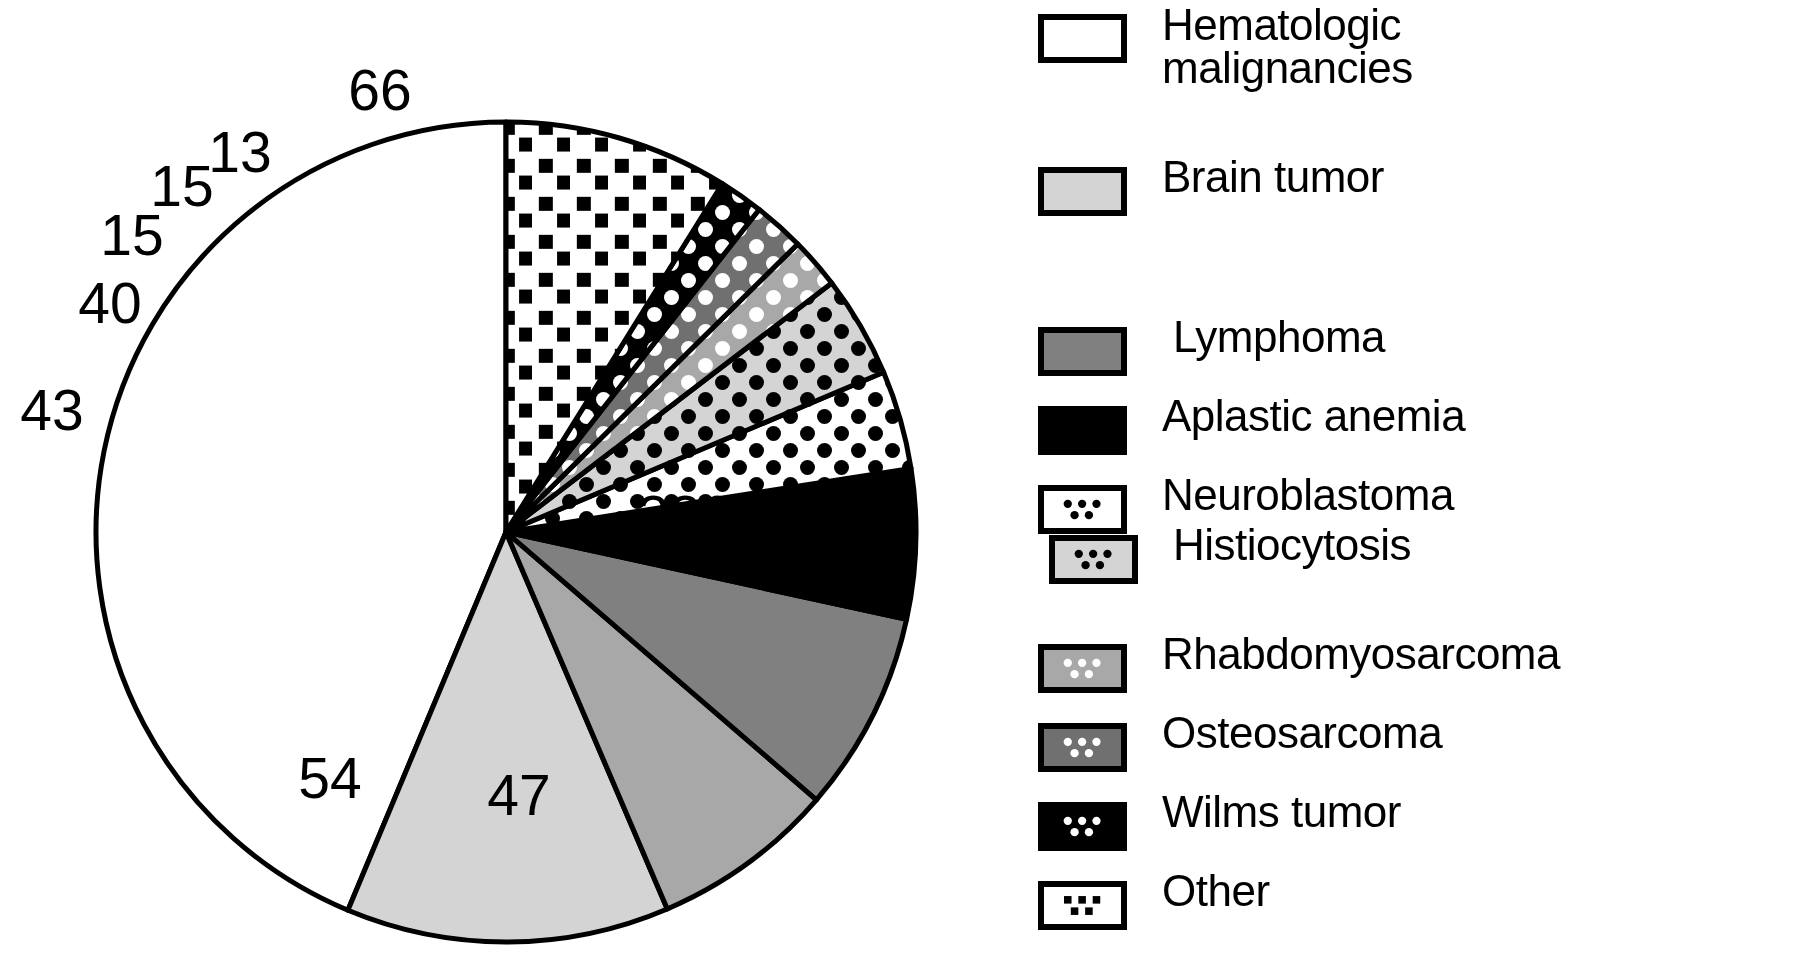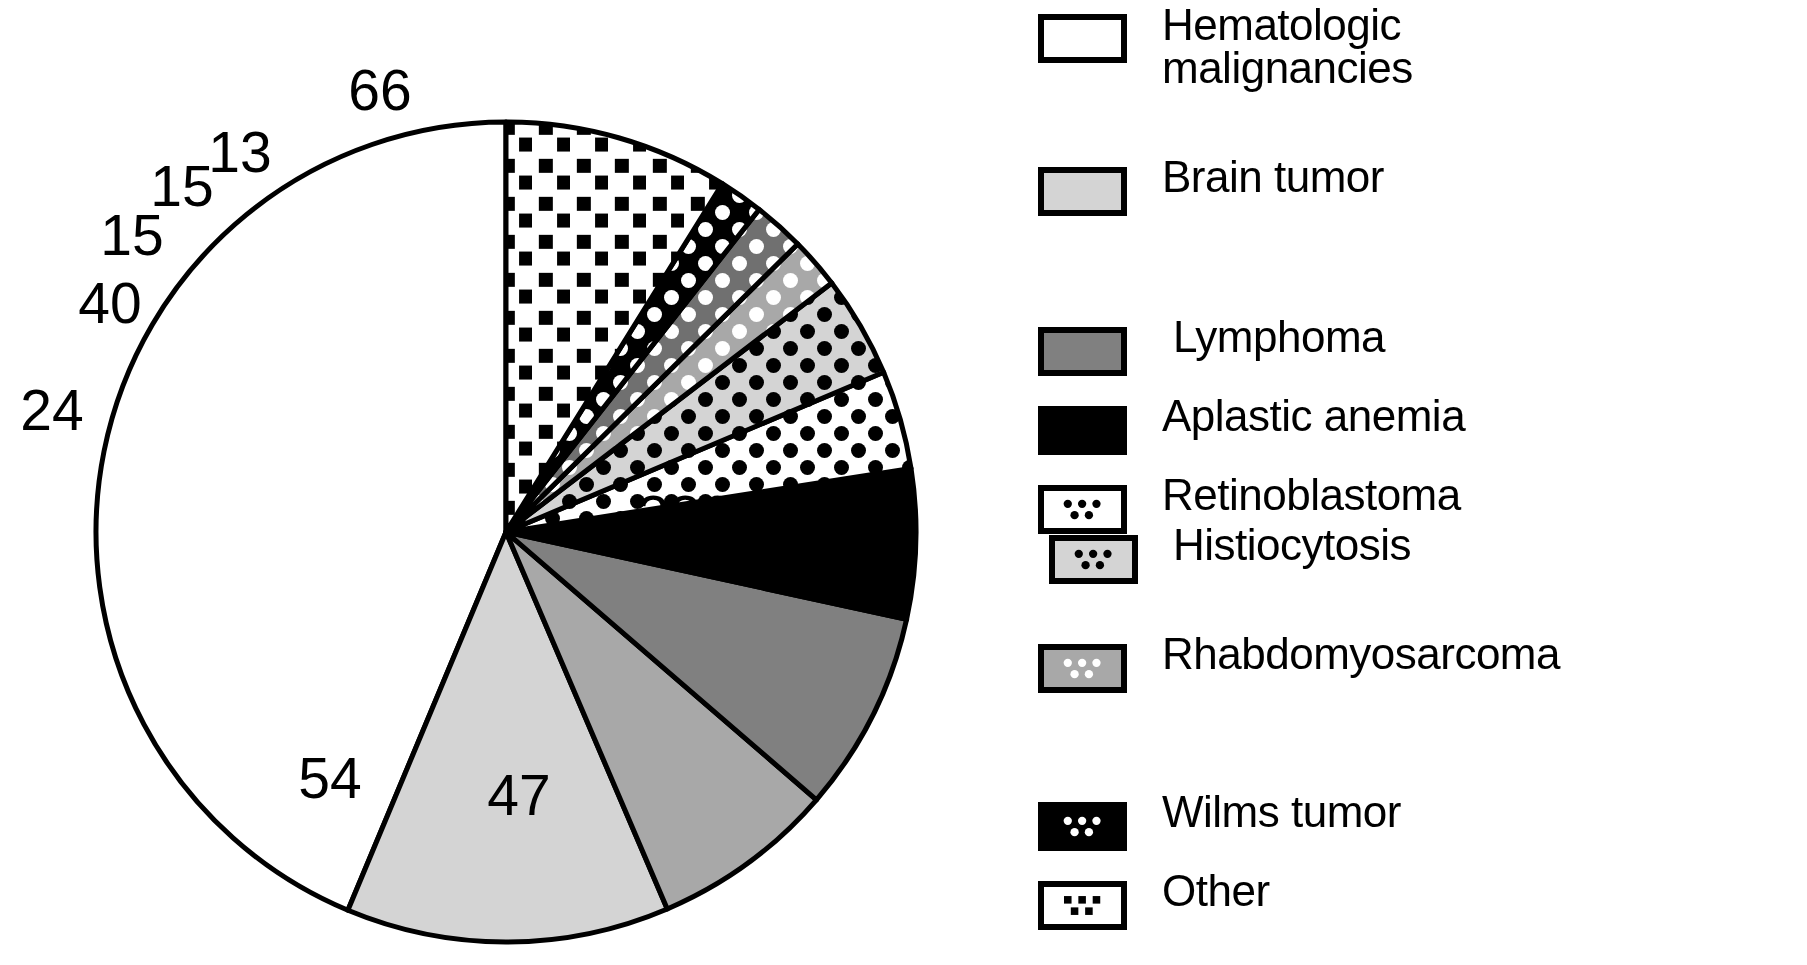--- a/index.html
+++ b/index.html
@@ -77,21 +77,21 @@
         <path d="M 506 532 L 759.1160319265653 209.45965464495765 A 410 410 0 0 0 722.355064276033 183.7321631816776 Z" fill="url(#pat-9-dots)" stroke="#000000" stroke-width="5" stroke-linejoin="round"></path>
         <path d="M 506 532 L 722.355064276033 183.7321631816776 A 410 410 0 0 0 506.00000000000045 122 Z" fill="url(#pat-10-squares)" stroke="#000000" stroke-width="5" stroke-linejoin="round"></path>
       </g>
   </svg>
   <div id="pie-labels">
       <div class="pie-value-label inside-light" style="left: 685px; top: 516px;">326</div>
       <div class="pie-value-label inside-light" style="left: 519px; top: 795px;">47</div>
       <div class="pie-value-label inside-light" style="left: 330px; top: 778px;">54</div>
       <div class="pie-value-label inside-dark" style="left: 226px; top: 678px;">59</div>
       <div class="pie-value-label inside-dark" style="left: 168px; top: 543px;">44</div>
-      <div class="pie-value-label outside" style="left: 52px; top: 410px;">24</div>
+      <div class="pie-value-label outside" style="left: 52px; top: 410px;">43</div>
       <div class="pie-value-label outside" style="left: 110px; top: 303px;">40</div>
       <div class="pie-value-label outside" style="left: 132px; top: 235px;">15</div>
       <div class="pie-value-label outside" style="left: 182px; top: 186px;">15</div>
       <div class="pie-value-label outside" style="left: 240px; top: 152px;">13</div>
       <div class="pie-value-label outside" style="left: 380px; top: 90px;">66</div>
     </div>
 </div>
 
 <div id="legend">
     <div class="legend-row" style="top: 4px;">
@@ -126,21 +126,21 @@
             </g>
             <g transform="translate(28,32)">
               <circle cx="0" cy="0" r="5.5" fill="#000000"></circle>
             </g>
             <g transform="translate(47,32)">
               <circle cx="0" cy="0" r="5.5" fill="#000000"></circle>
             </g>
           </svg>
         </div>
       </div>
-      <div class="legend-label" style="margin-top: -11px;">Retinoblastoma</div>
+      <div class="legend-label" style="margin-top: -11px;">Neuroblastoma</div>
     </div>
     <div class="legend-row" style="top: 525px; padding-left: 11px;">
       <div class="swatch" style="background: rgb(212, 212, 212);">
         <div class="swatch-dots">
           <svg width="77" height="37" viewBox="0 0 77 49" style="display:block">
             <g transform="translate(19,17)">
               <circle cx="0" cy="0" r="5.5" fill="#000000"></circle>
             </g>
             <g transform="translate(38,17)">
               <circle cx="0" cy="0" r="5.5" fill="#000000"></circle>
@@ -176,20 +176,44 @@
               <circle cx="0" cy="0" r="5.5" fill="#ffffff"></circle>
             </g>
             <g transform="translate(47,32)">
               <circle cx="0" cy="0" r="5.5" fill="#ffffff"></circle>
             </g>
           </svg>
         </div>
       </div>
       <div class="legend-label" style="margin-top: -11px;">Rhabdomyosarcoma</div>
     </div>
+    <div class="legend-row" style="top: 713px;">
+      <div class="swatch" style="background: rgb(112, 112, 112);">
+        <div class="swatch-dots">
+          <svg width="77" height="37" viewBox="0 0 77 49" style="display:block">
+            <g transform="translate(19,17)">
+              <circle cx="0" cy="0" r="5.5" fill="#ffffff"></circle>
+            </g>
+            <g transform="translate(38,17)">
+              <circle cx="0" cy="0" r="5.5" fill="#ffffff"></circle>
+            </g>
+            <g transform="translate(57,17)">
+              <circle cx="0" cy="0" r="5.5" fill="#ffffff"></circle>
+            </g>
+            <g transform="translate(28,32)">
+              <circle cx="0" cy="0" r="5.5" fill="#ffffff"></circle>
+            </g>
+            <g transform="translate(47,32)">
+              <circle cx="0" cy="0" r="5.5" fill="#ffffff"></circle>
+            </g>
+          </svg>
+        </div>
+      </div>
+      <div class="legend-label" style="margin-top: -11px;">Osteosarcoma</div>
+    </div>
     <div class="legend-row" style="top: 792px;">
       <div class="swatch" style="background: rgb(0, 0, 0);">
         <div class="swatch-dots">
           <svg width="77" height="37" viewBox="0 0 77 49" style="display:block">
             <g transform="translate(19,17)">
               <circle cx="0" cy="0" r="5.5" fill="#ffffff"></circle>
             </g>
             <g transform="translate(38,17)">
               <circle cx="0" cy="0" r="5.5" fill="#ffffff"></circle>
             </g>

